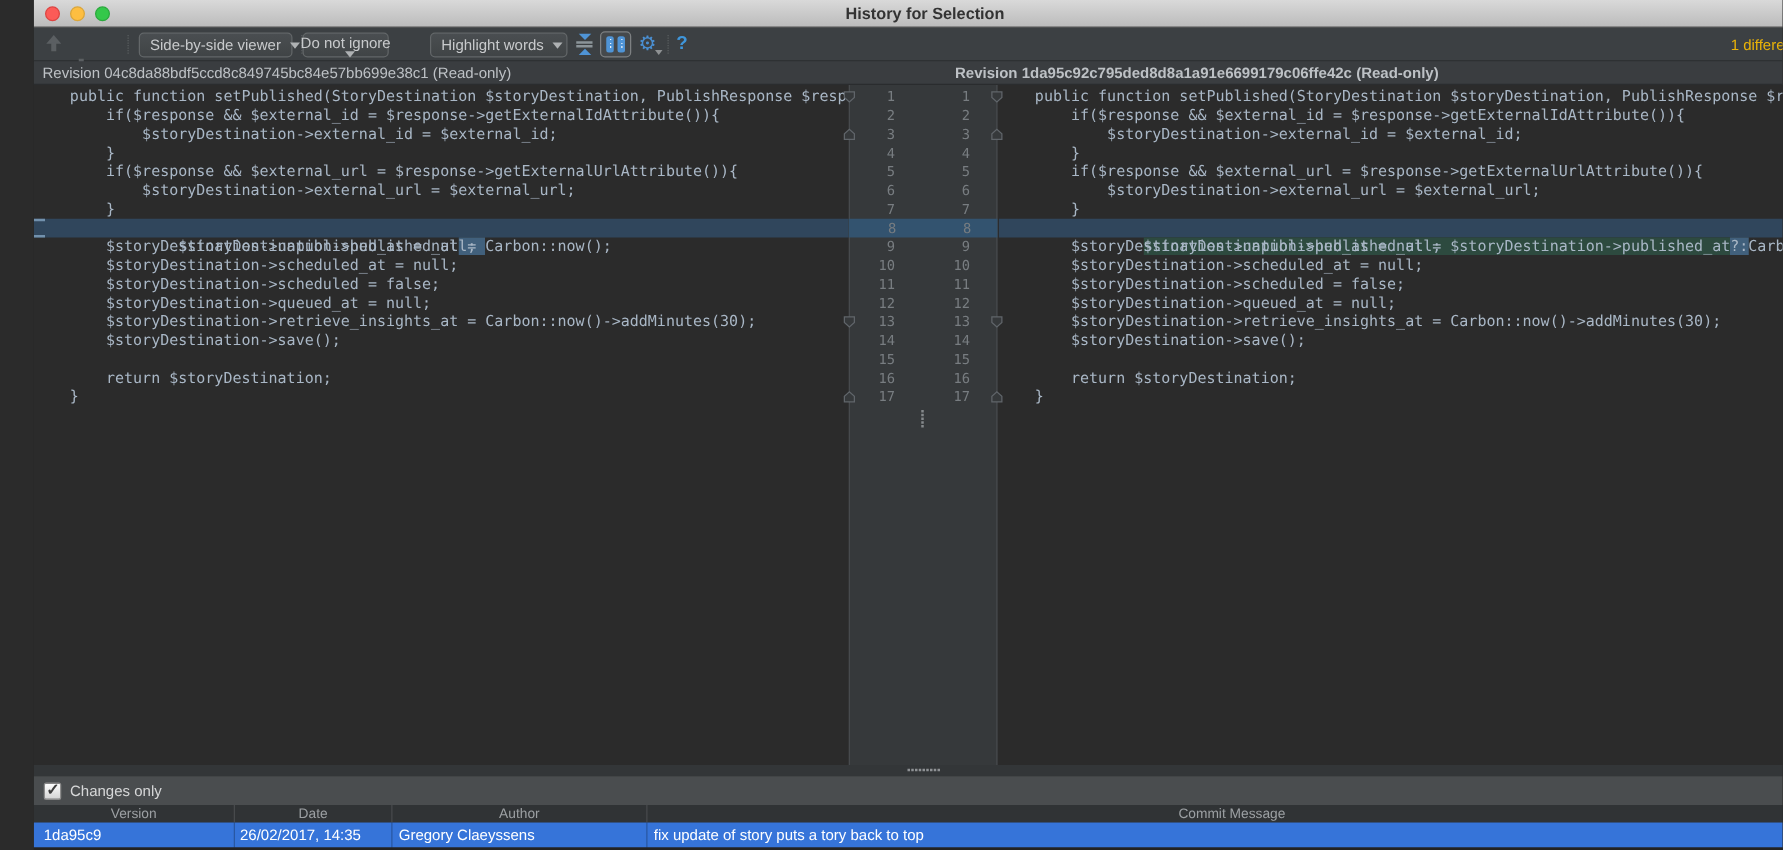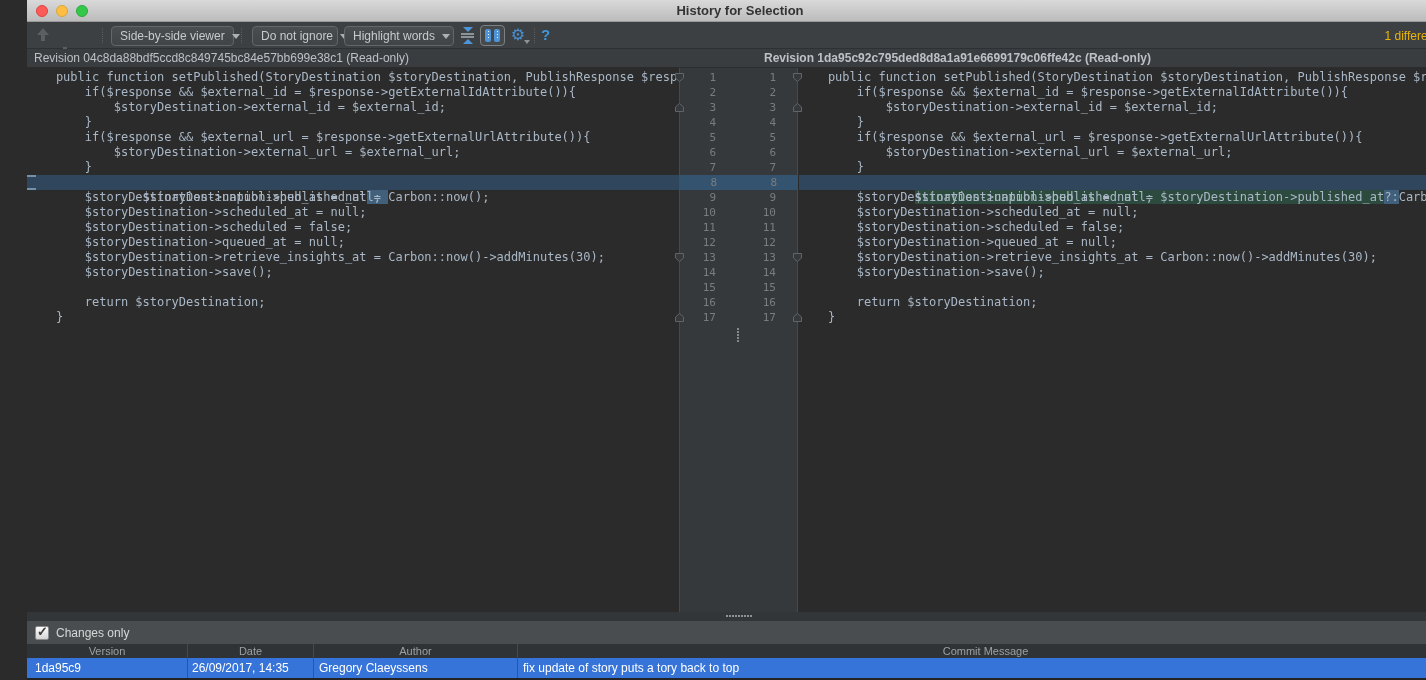--- a/index.html
+++ b/index.html
@@ -125,21 +125,21 @@
     <div class="tbtn edit-ic" style="left:52px;">
       <div class="page"></div>
       <div class="pencil">✎</div>
     </div>
     <div class="tsep" style="left:75px;"></div>
     <div class="dd" style="left:84px; width:123px;">
       <span class="lbl">Side-by-side viewer</span>
       <span class="caret"></span>
     </div>
     <div class="tsep" style="left:214px;"></div>
-    <div class="dd" style="left:225px; width:86px;">
+    <div class="dd" style="left:215px; width:69px;flex-direction:column;">
       <span class="lbl">Do not ignore</span>
       <span class="caret"></span>
     </div>
     <div class="dd" style="left:317px; width:110px;">
       <span class="lbl">Highlight words</span>
       <span class="caret"></span>
     </div>
     <div class="collapse-ic" style="left:433px;">
       <div class="t-down"></div>
       <div class="bar"></div>
@@ -323,19 +323,19 @@
 
   <div class="thead">
     <div class="hc c0">Version</div>
     <div class="hc c1">Date</div>
     <div class="hc c2">Author</div>
     <div class="hc c3">Commit Message</div>
   </div>
 
   <div class="trow">
     <div class="tc c0">1da95c9</div>
-    <div class="tc c1">26/09/2017, 14:35</div>
+    <div class="tc c1">26/02/2017, 14:35</div>
     <div class="tc c2">Gregory Claeyssens</div>
     <div class="tc c3">fix update of story puts a tory back to top</div>
   </div>
 
   <div class="bstrip"></div>
 </div>
 
 </body></html>

